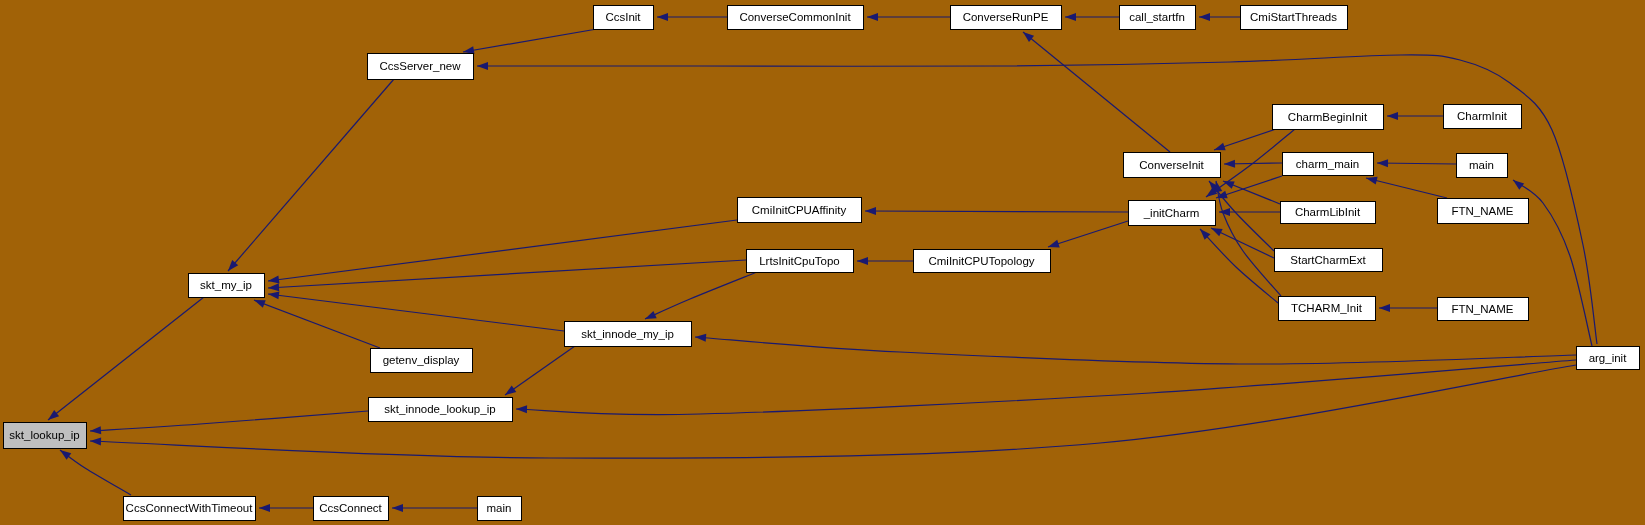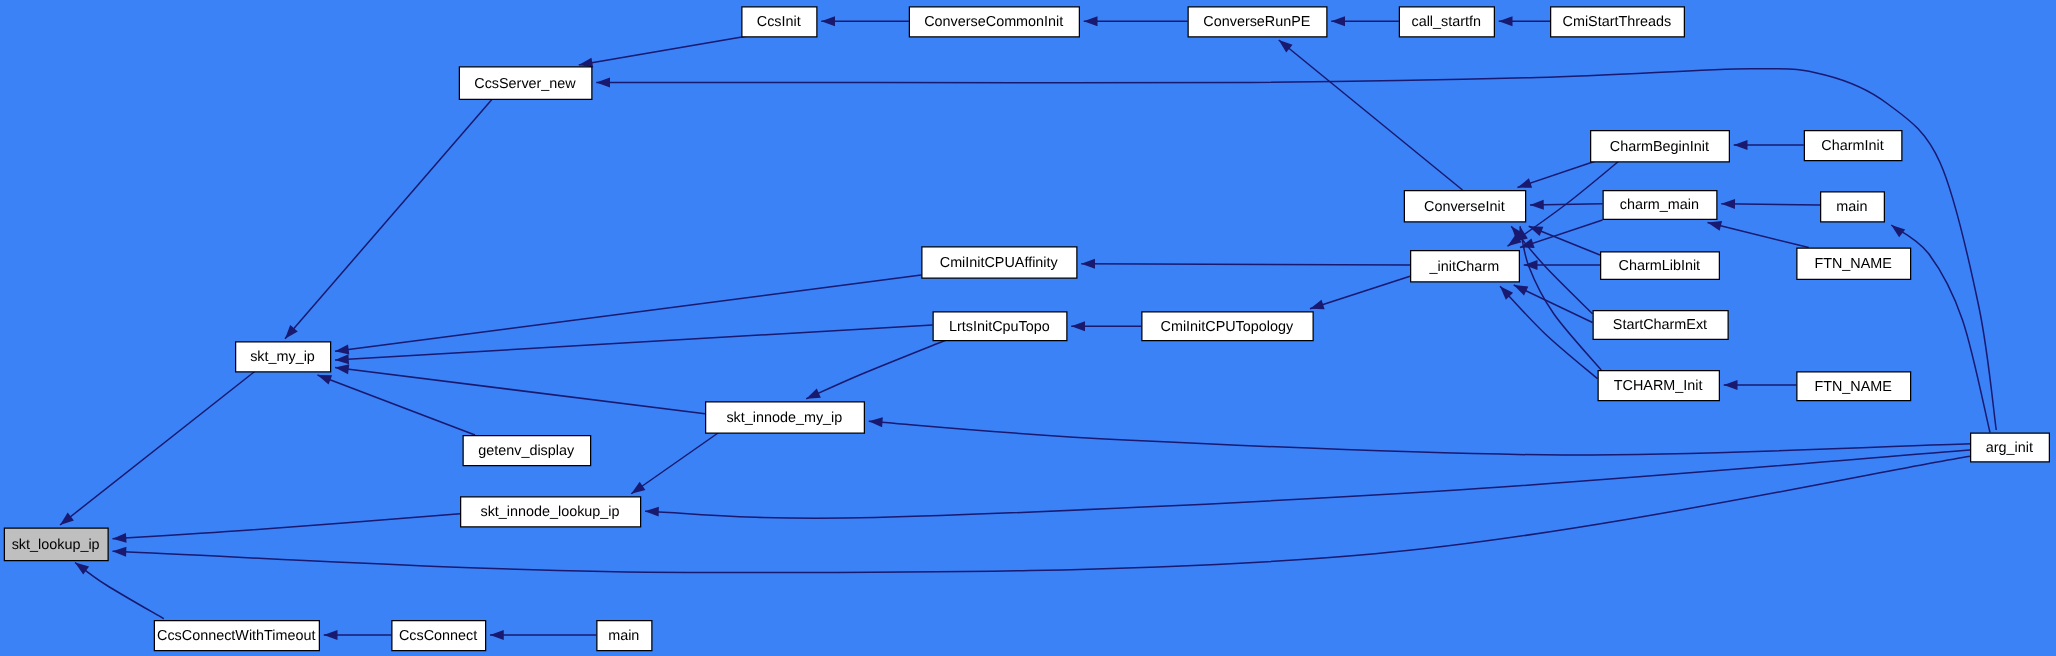--- a/index.html
+++ b/index.html
@@ -1,16 +1,16 @@
 <!DOCTYPE html>
 <html><head>
 <meta charset="utf-8">
 <style>
   html, body { margin: 0; padding: 0; background: #ffffff; }
-  .graph-wrap { width: 1645px; height: 525px; position: relative; background: #3b82f6; }
+  .graph-wrap { width: 1645px; height: 525px; position: relative; background: #a16207; }
   svg { display: block; }
   svg text {
     font-family: "Liberation Sans", "DejaVu Sans", sans-serif;
     font-size: 11.5px;
     fill: #000000;
   }
   svg rect.node { stroke-width: 1; }
   svg path.edge { fill: none; stroke-width: 1.2; }
 </style>
 </head>

